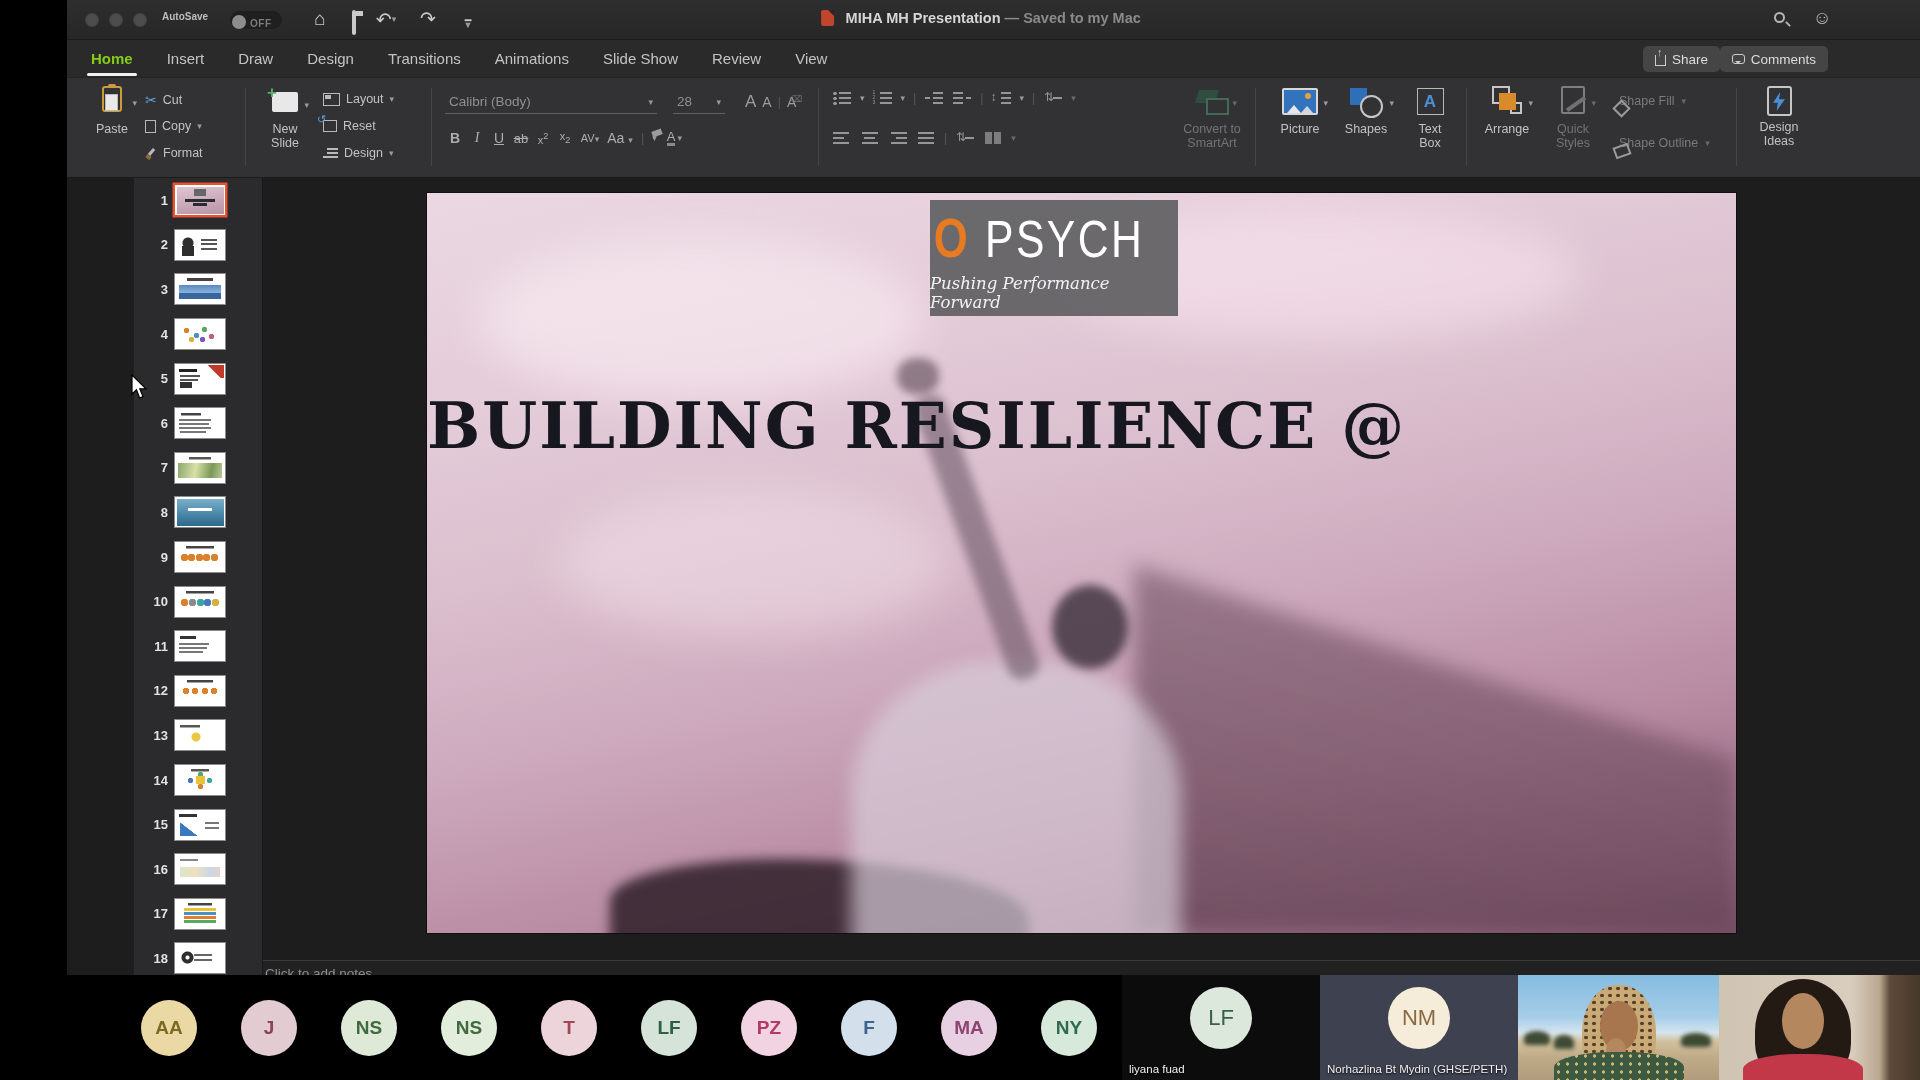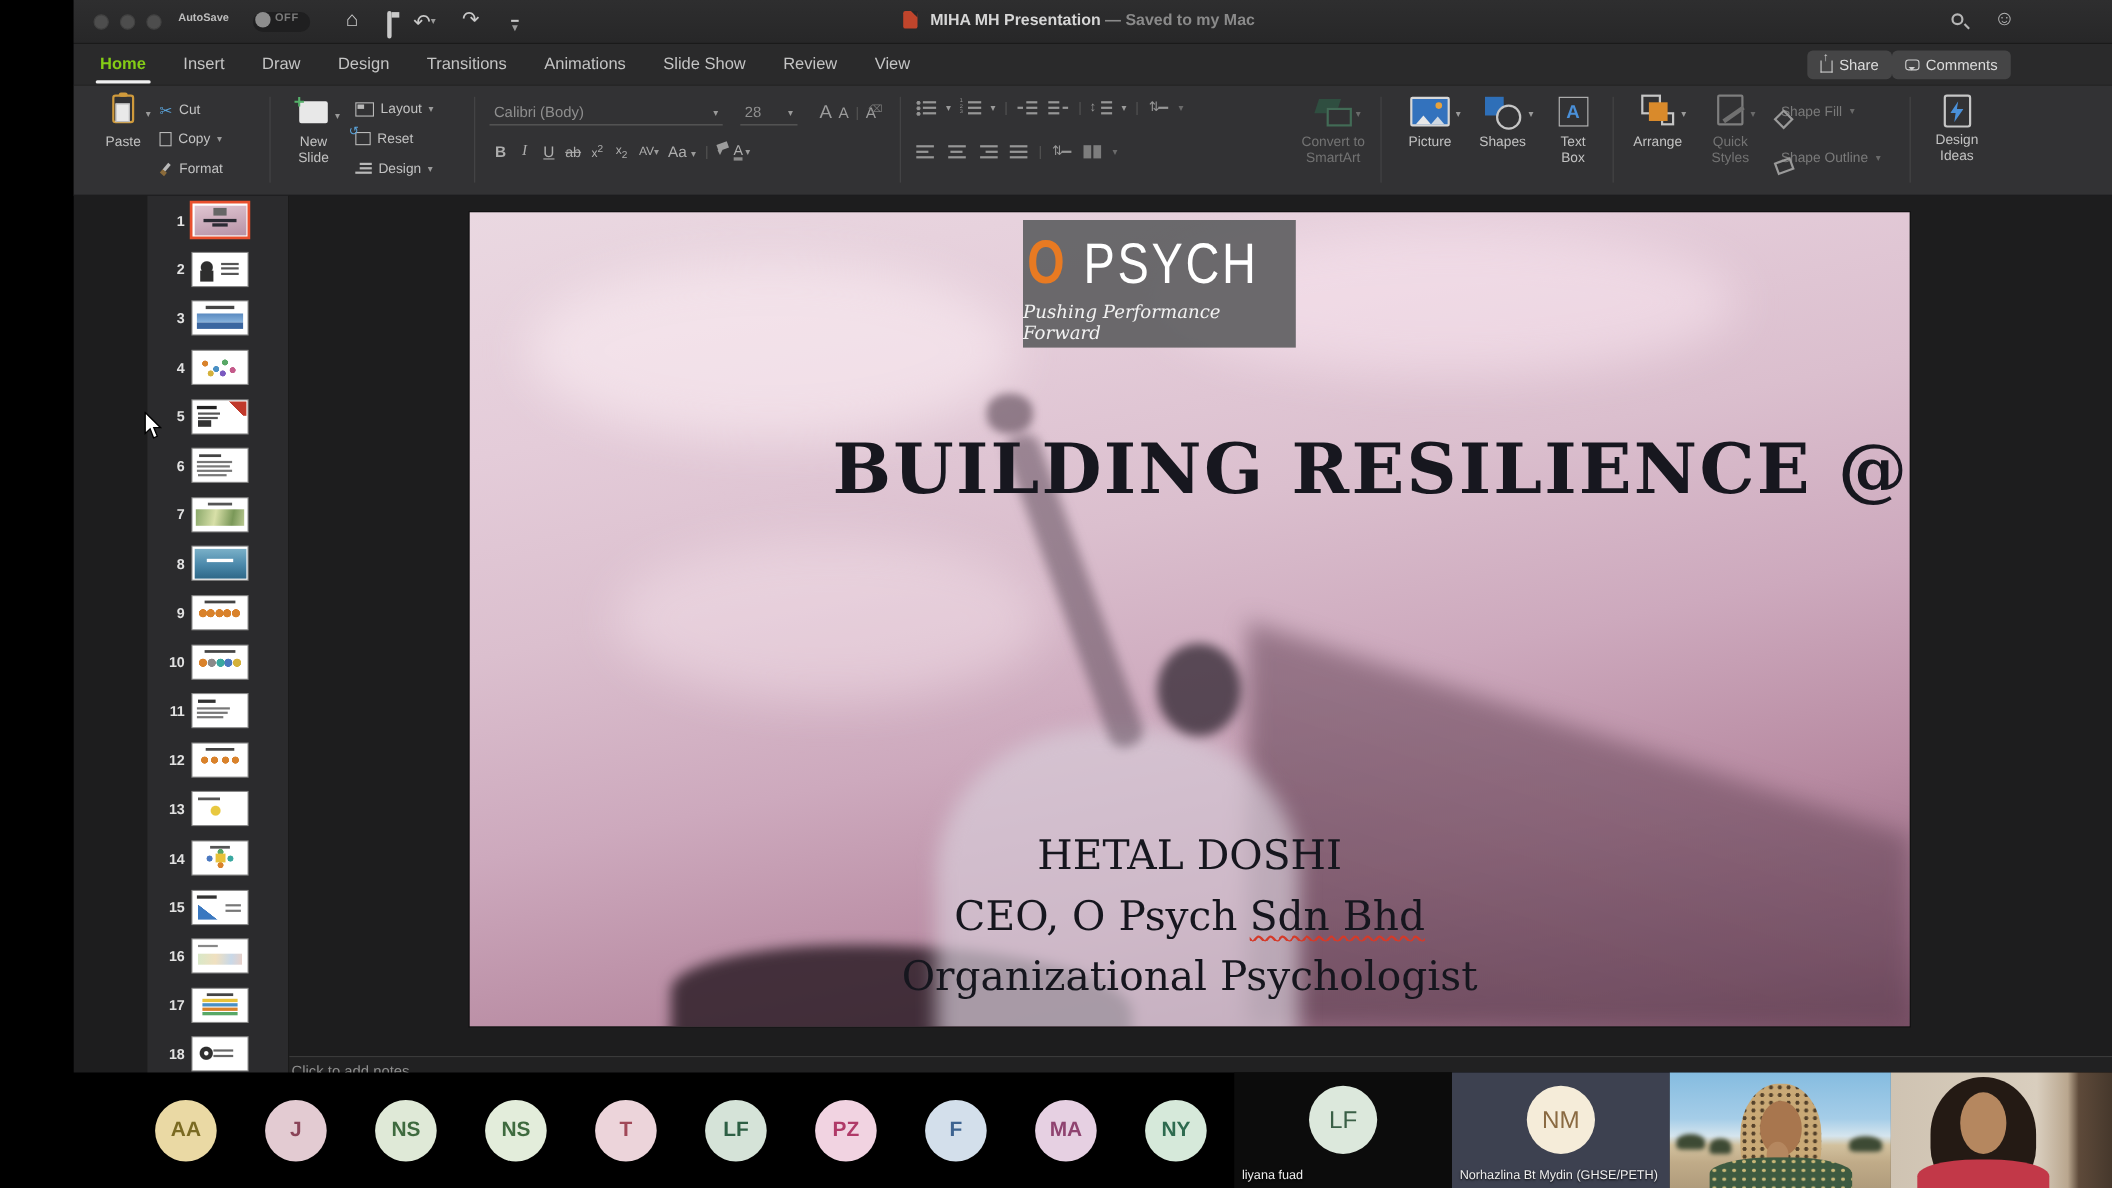--- a/index.html
+++ b/index.html
@@ -7,21 +7,21 @@
     font-family:"Liberation Sans",sans-serif;-webkit-font-smoothing:antialiased}
 
   
   #ppt-window{position:absolute;left:67px;top:0;width:1853px;height:985px;background:#1d1d1e}
 
   
   #titlebar{position:absolute;left:0;top:0;width:100%;height:40px;
     background:linear-gradient(#2e2e2f,#272728);border-bottom:1px solid #1a1a1a}
   .tl{position:absolute;top:13px;width:14px;height:14px;border-radius:50%;background:#4d4d4d;border:1px solid #414141}
   #autosave{position:absolute;left:95px;top:11px;color:#bdbdbd;font-size:10px;font-weight:bold}
-  #autosave-toggle{position:absolute;left:163px;top:11px;width:52px;height:18px;border-radius:9px;background:#1f1f20;display:flex;align-items:flex-start}
+  #autosave-toggle{position:absolute;left:163px;top:11px;width:52px;height:18px;border-radius:9px;background:#1f1f20;display:flex;align-items:flex-end}
   #autosave-knob{width:14px;height:14px;border-radius:50%;background:#8d8d8d;margin-left:2px}
   #autosave-off{color:#7c7c7c;font-size:10px;font-weight:bold;margin-left:4px;letter-spacing:.5px}
   .tb-ic{position:absolute;top:8px;color:#c9c9c9;font-size:19px;line-height:22px;text-align:center;width:26px;cursor:default}
   .tb-ic .chev{font-size:9px;color:#9a9a9a;vertical-align:4px}
   #ic-save{top:12px}
   #save-glyph{width:15px;height:15px;border:2px solid #c9c9c9;border-radius:2px;margin:0 auto;position:relative}
   #save-glyph::before{content:"";position:absolute;left:2px;top:-1px;width:7px;height:5px;background:#c9c9c9}
   #title-center{position:absolute;left:50%;top:10px;transform:translateX(-54%);white-space:nowrap;font-size:14.5px}
   #doc-icon{display:inline-block;width:13px;height:16px;background:#c0452c;border-radius:2px;vertical-align:-3px;margin-right:8px;position:relative}
   #doc-icon::before{content:"";position:absolute;right:0;top:0;border:3px solid #272728;border-left-color:transparent;border-bottom-color:transparent}
@@ -224,21 +224,21 @@
   #p-head{position:absolute;left:625px;top:392px;width:76px;height:84px;background:rgba(58,46,58,.8);border-radius:50%;filter:blur(5px)}
   #p-arm{position:absolute;left:585px;top:185px;width:32px;height:300px;background:rgba(96,78,92,.55);border-radius:14px;transform-origin:bottom center;transform:rotate(-20deg);filter:blur(5px)}
   #p-fist{position:absolute;left:470px;top:165px;width:42px;height:36px;background:rgba(88,70,84,.6);border-radius:45%;filter:blur(4px)}
 
   #logo-box{position:absolute;left:503px;top:7px;width:248px;height:116px;background:rgba(96,96,98,.92);
     display:flex;flex-direction:column;align-items:center;justify-content:center;gap:2px}
   #logo-line{display:flex;align-items:baseline;gap:12px}
   #logo-o{color:#e87a22;font-size:56px;font-weight:bold;font-family:"Liberation Sans",sans-serif;transform:scaleX(.78);letter-spacing:0}
   #logo-name{color:#fff;font-size:52px;font-family:"Liberation Sans",sans-serif;font-weight:300;letter-spacing:3px;transform:scaleX(.82);transform-origin:left}
   #logo-tagline{color:#f2f2f2;font-style:italic;font-size:16.5px;margin-top:2px}
-  #slide-title{position:absolute;left:0;top:198px;width:100%;text-align:right;color:#17171f;
+  #slide-title{position:absolute;left:0;top:198px;width:100%;text-align:left;color:#17171f;
     font-weight:bold;font-size:63px;line-height:1.13;letter-spacing:2px}
   #author-block{position:absolute;left:0;top:558px;width:100%;text-align:center;color:#16161e;
     font-size:37px;line-height:1.48;font-weight:500}
   #author-brand{text-decoration:underline wavy #d43a2a 2px;text-underline-offset:5px;margin-left:11px}
 
   
   #notes-strip{position:absolute;left:196px;top:960px;width:1724px;height:25px;background:#212122;border-top:1px solid #3a3a3a}
   #notes-text{color:#8f8f8f;font-size:13.5px;padding:5px 0 0 2px}
 
   
@@ -672,25 +672,20 @@
         <span id="logo-o">O</span>
         <span id="logo-name">PSYCH</span>
       </div>
       <div id="logo-tagline">Pushing Performance Forward</div>
     </div>
 
     <div id="slide-title">
       <div>BUILDING RESILIENCE @</div>
     </div>
 
-    <div id="author-block">
-      <div>HETAL DOSHI</div>
-      <div><span>CEO, O Psych</span><span id="author-brand">Sdn Bhd</span></div>
-      <div>Organizational Psychologist</div>
-    </div>
   </div>
 
   <div id="notes-strip">
     <div id="notes-text">Click to add notes</div>
   </div>
 </div>
 
 <div id="meeting-bar">
   <div id="p-row">
 

